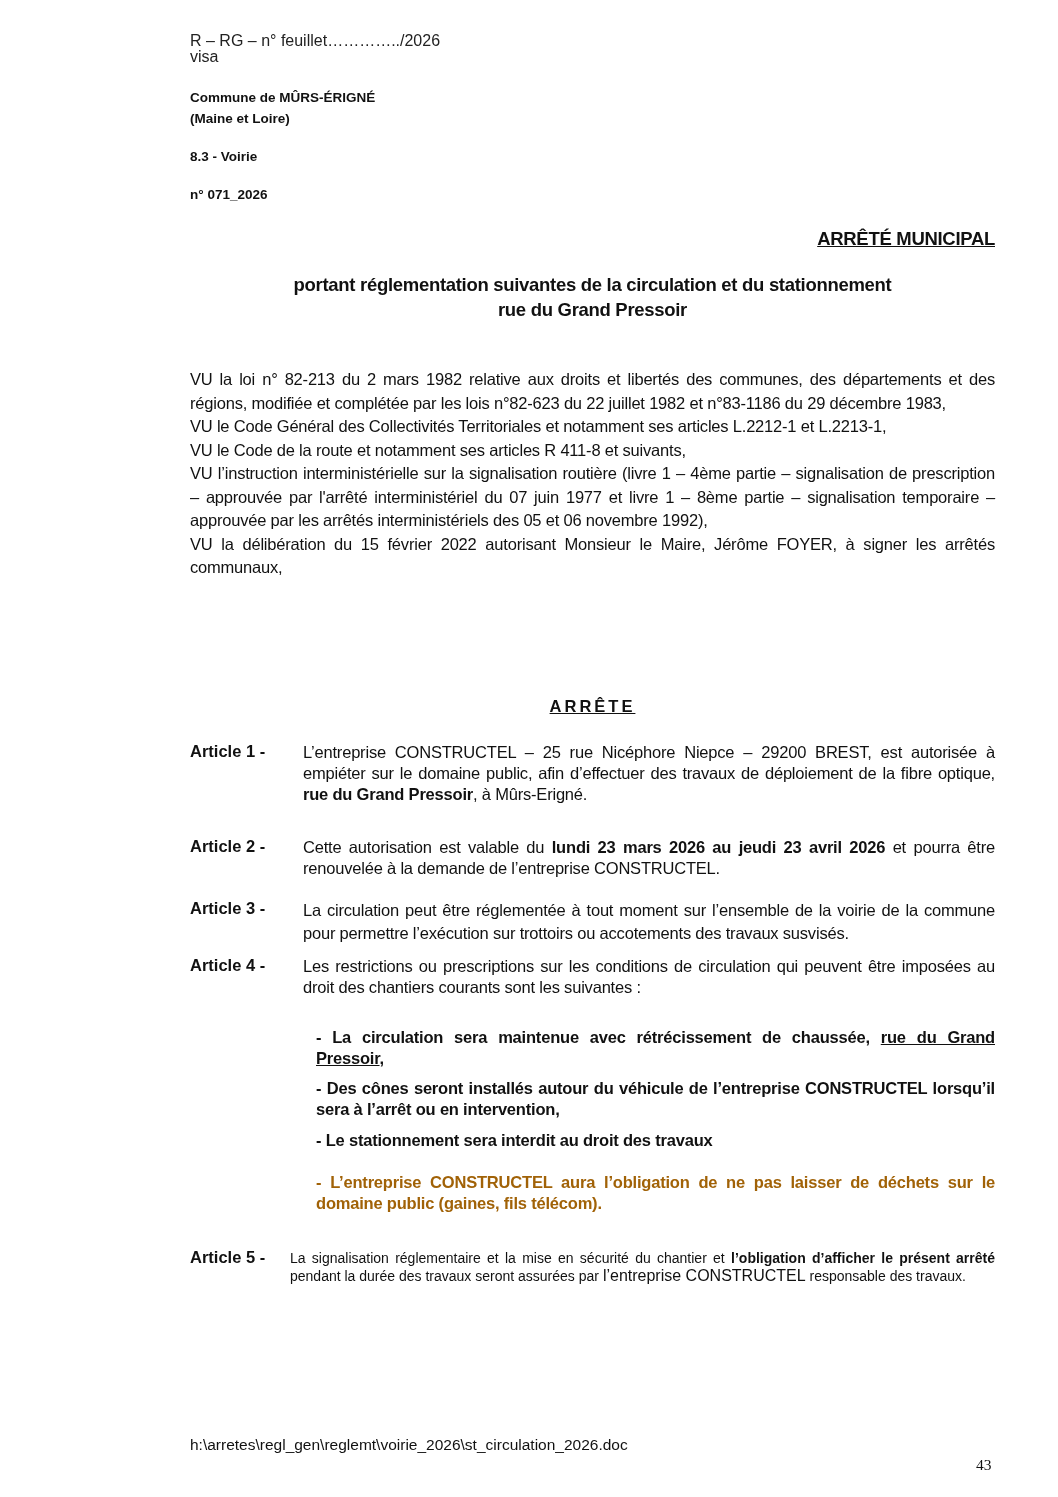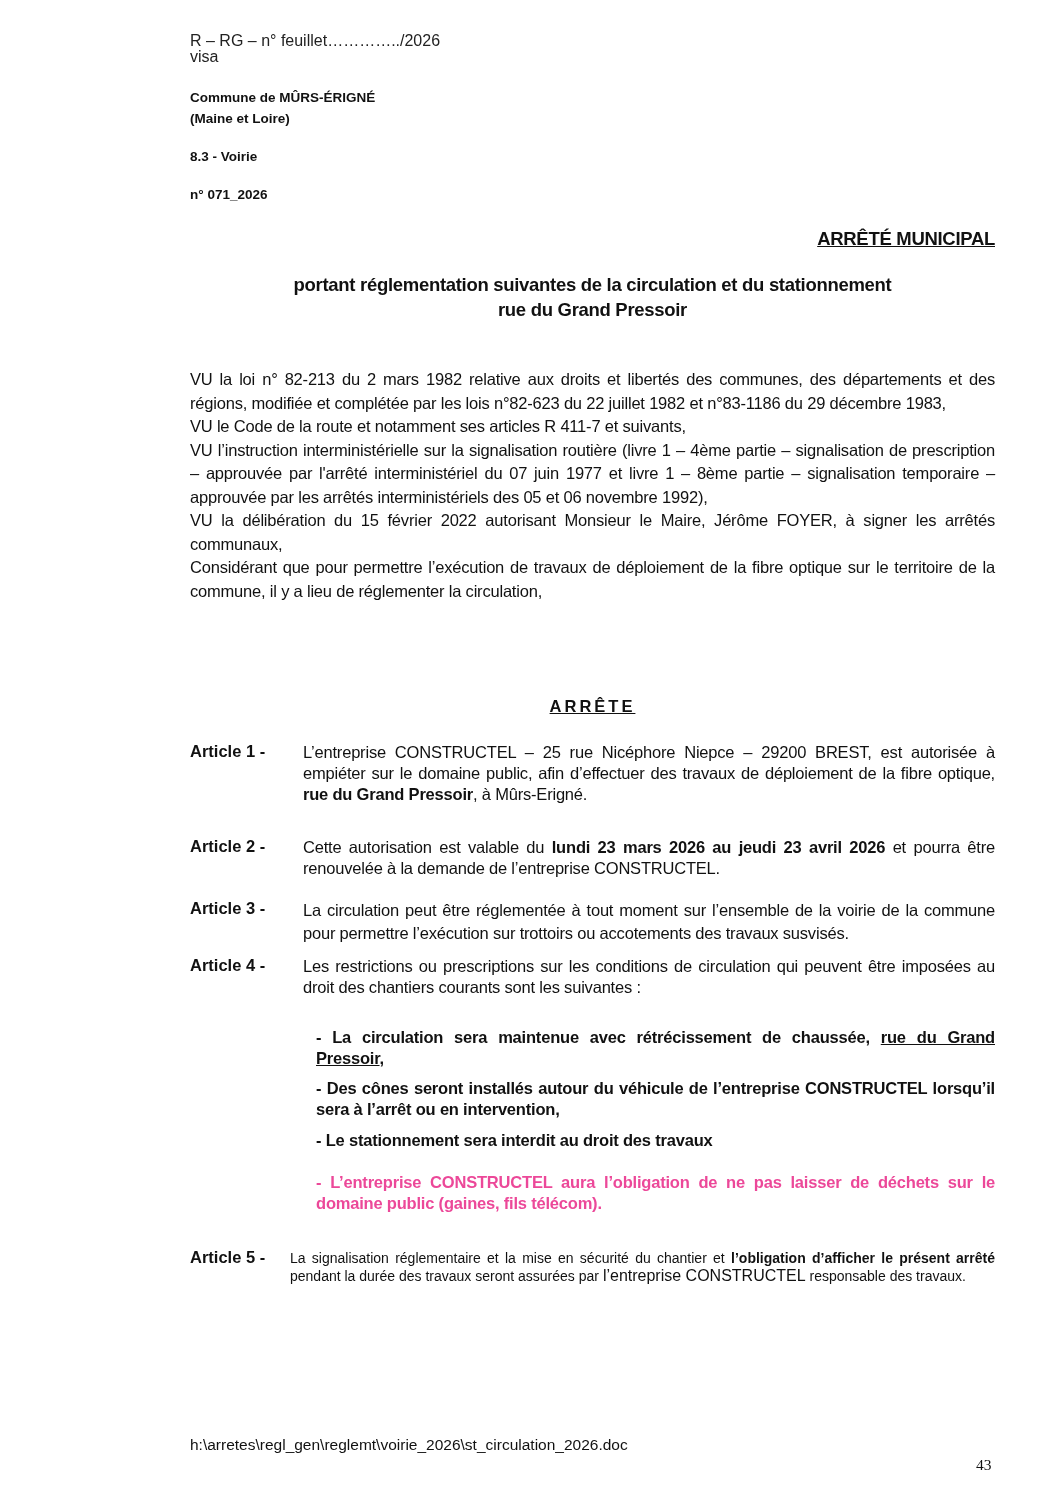--- a/index.html
+++ b/index.html
@@ -7,21 +7,21 @@
   .abs { position:absolute; }
   .hdr-small { font-size:16px; line-height:15px; font-family:"Liberation Sans", sans-serif; color:#222; }
   .hdr-bold { font-size:13.5px; line-height:19px; font-weight:bold; }
   .title { font-weight:bold; font-size:18.5px; text-decoration:underline; text-align:right; width:100%; letter-spacing:-0.3px; }
   .subtitle { font-weight:bold; font-size:18.5px; text-align:center; width:100%; line-height:25px; letter-spacing:-0.3px; }
   .body-text { font-size:16.5px; line-height:23.5px; text-align:justify; letter-spacing:-0.2px; }
   .arrete { font-weight:bold; font-size:16.5px; text-decoration:underline; letter-spacing:3px; text-align:center; width:100%; }
   .art-label { font-weight:bold; font-size:16.5px; }
   .art-text { font-size:16.5px; line-height:21px; text-align:justify; letter-spacing:-0.2px; }
   .bullet { font-weight:bold; font-size:16.5px; line-height:21px; text-align:justify; letter-spacing:-0.2px; }
-  .red { color:#ec4899; }
+  .red { color:#a16207; }
   .u { text-decoration:underline; }
   .small5 { font-size:14px; line-height:18px; text-align:justify; }
   .footer { font-family:Liberation Sans, sans-serif; font-size:15.5px; }
   .pagenum { font-family:"Liberation Serif", serif; font-size:15.5px;text-align:center; }
   b { font-weight:bold; }
 </style>
 </head>
 <body>
 
 <div class="abs hdr-small" style="left:190px; top:33px;">R – RG – n° feuillet…………../2026</div>
@@ -34,24 +34,24 @@
 <div class="abs" style="left:190px; width:805px; top:228px;">
   <div class="title">ARRÊTÉ MUNICIPAL</div>
 </div>
 <div class="abs" style="left:190px; width:805px; top:272px;">
   <div class="subtitle">portant réglementation suivantes de la circulation et du stationnement</div>
   <div class="subtitle">rue du Grand Pressoir</div>
 </div>
 
 <div class="abs body-text" style="left:190px; width:805px; top:368px;">
   <div>VU la loi n° 82-213 du 2 mars 1982 relative aux droits et libertés des communes, des départements et des régions, modifiée et complétée par les lois n°82-623 du 22 juillet 1982 et n°83-1186 du 29 décembre 1983,</div>
-  <div>VU le Code de la route et notamment ses articles R 411-7 et suivants,</div>
+  <div>VU le Code Général des Collectivités Territoriales et notamment ses articles L.2212-1 et L.2213-1,</div>
+  <div>VU le Code de la route et notamment ses articles R 411-8 et suivants,</div>
   <div>VU l’instruction interministérielle sur la signalisation routière (livre 1 – 4ème partie – signalisation de prescription – approuvée par l'arrêté interministériel du 07 juin 1977 et livre 1 – 8ème partie – signalisation temporaire – approuvée par les arrêtés interministériels des 05 et 06 novembre 1992),</div>
   <div>VU la délibération du 15 février 2022 autorisant Monsieur le Maire, Jérôme FOYER, à signer les arrêtés communaux,</div>
-  <div>Considérant que pour permettre l’exécution de travaux de déploiement de la fibre optique sur le territoire de la commune, il y a lieu de réglementer la circulation,</div>
 </div>
 
 <div class="abs" style="left:190px; width:805px; top:697px;">
   <div class="arrete">ARRÊTE</div>
 </div>
 
 <div class="abs art-label" style="left:190px; top:742px;">Article 1 -</div>
 <div class="abs art-text" style="left:303px; width:692px; top:742px;">
   <span>L’entreprise CONSTRUCTEL – 25 rue Nicéphore Niepce – 29200 BREST, est autorisée à empiéter sur le domaine public, afin d’effectuer des travaux de déploiement de la fibre optique, </span><b>rue du Grand Pressoir</b><span>, à Mûrs-Erigné.</span>
 </div>

